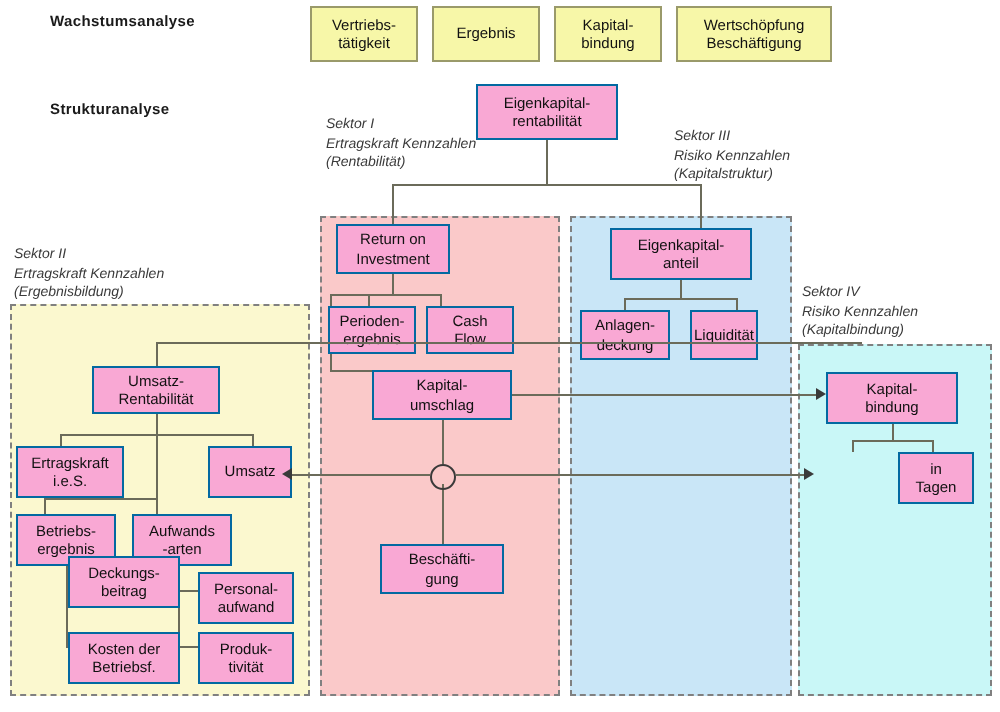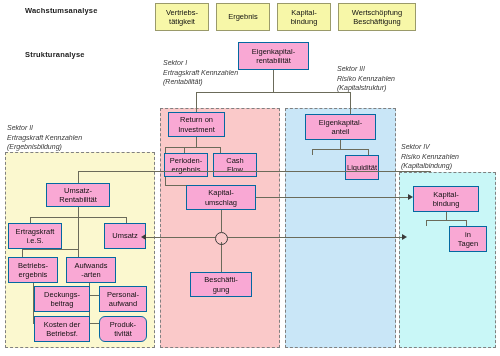--- a/index.html
+++ b/index.html
@@ -166,20 +166,26 @@
   <div class="line h" style="left:312px;top:149px;width:56px;"></div>
   <div class="line v" style="left:312px;top:149px;height:6px;"></div>
   <div class="line v" style="left:368px;top:149px;height:6px;"></div>
 
   <div class="box" style="left:305px;top:114px;width:71px;height:26px;">
     <div>
         <span>Eigenkapital-</span>
         <span>anteil</span>
       </div>
   </div>
+  <div class="box" style="left:290px;top:155px;width:45px;height:25px;">
+    <div>
+        <span>Anlagen-</span>
+        <span>deckung</span>
+      </div>
+  </div>
   <div class="box" style="left:345px;top:155px;width:34px;height:25px;justify-content:center;">
     <div>
         <span>Liquidität</span>
       </div>
   </div>
 
   <div class="line v" style="left:446px;top:212px;height:8px;"></div>
   <div class="line h" style="left:426px;top:220px;width:40px;"></div>
   <div class="line v" style="left:426px;top:220px;height:6px;"></div>
   <div class="line v" style="left:466px;top:220px;height:6px;"></div>
@@ -242,39 +248,39 @@
         <span>Betriebs-</span>
         <span>ergebnis</span>
       </div>
   </div>
   <div class="box" style="left:66px;top:257px;width:50px;height:26px;">
     <div>
         <span>Aufwands</span>
         <span>-arten</span>
       </div>
   </div>
-  <div class="box" style="left:34px;top:286px;width:56px;height:26px;">
+  <div class="box" style="left:34px;top:278px;width:56px;height:26px;">
     <div>
         <span>Deckungs-</span>
         <span>beitrag</span>
       </div>
   </div>
   <div class="box" style="left:99px;top:286px;width:48px;height:26px;">
     <div>
         <span>Personal-</span>
         <span>aufwand</span>
       </div>
   </div>
   <div class="box" style="left:34px;top:316px;width:56px;height:26px;">
     <div>
         <span>Kosten der</span>
         <span>Betriebsf.</span>
       </div>
   </div>
-  <div class="box" style="left:99px;top:316px;width:48px;height:26px;border-radius:6px;">
+  <div class="box" style="left:99px;top:316px;width:48px;height:26px;">
     <div>
         <span>Produk-</span>
         <span>tivität</span>
       </div>
   </div>
 
   <div class="line h" style="left:256px;top:197px;width:152px;"></div>
   <div class="arrow arrow-right" style="left:408px;top:194px;"></div>
 
   <div class="line h" style="left:146px;top:237px;width:256px;"></div>

